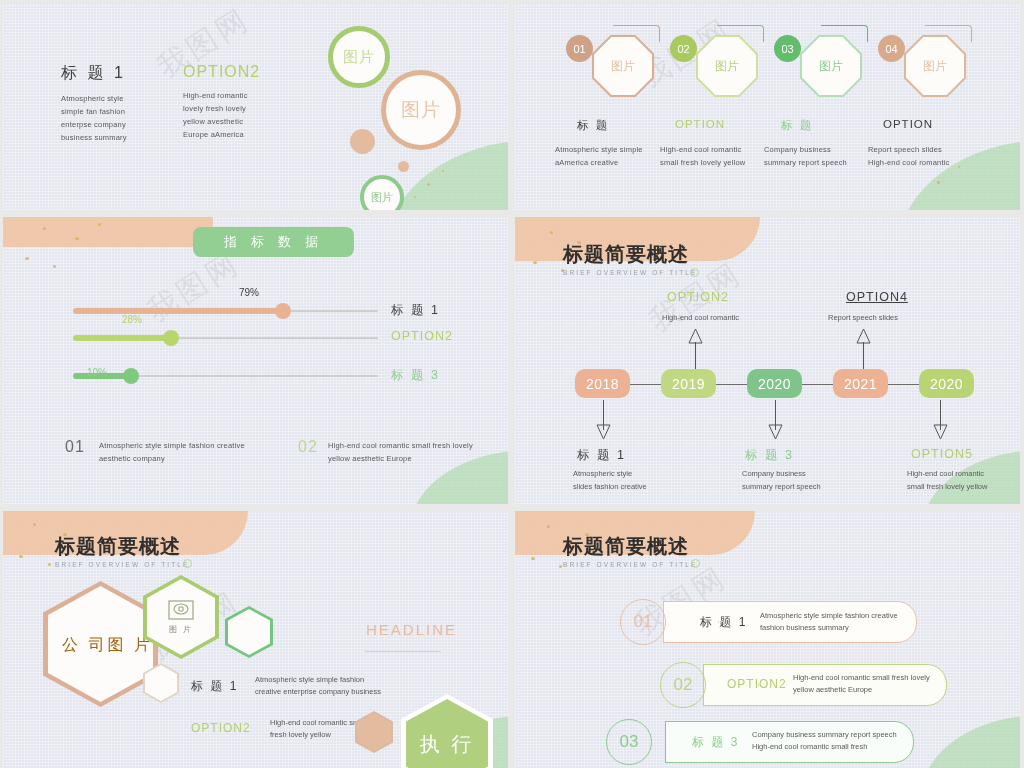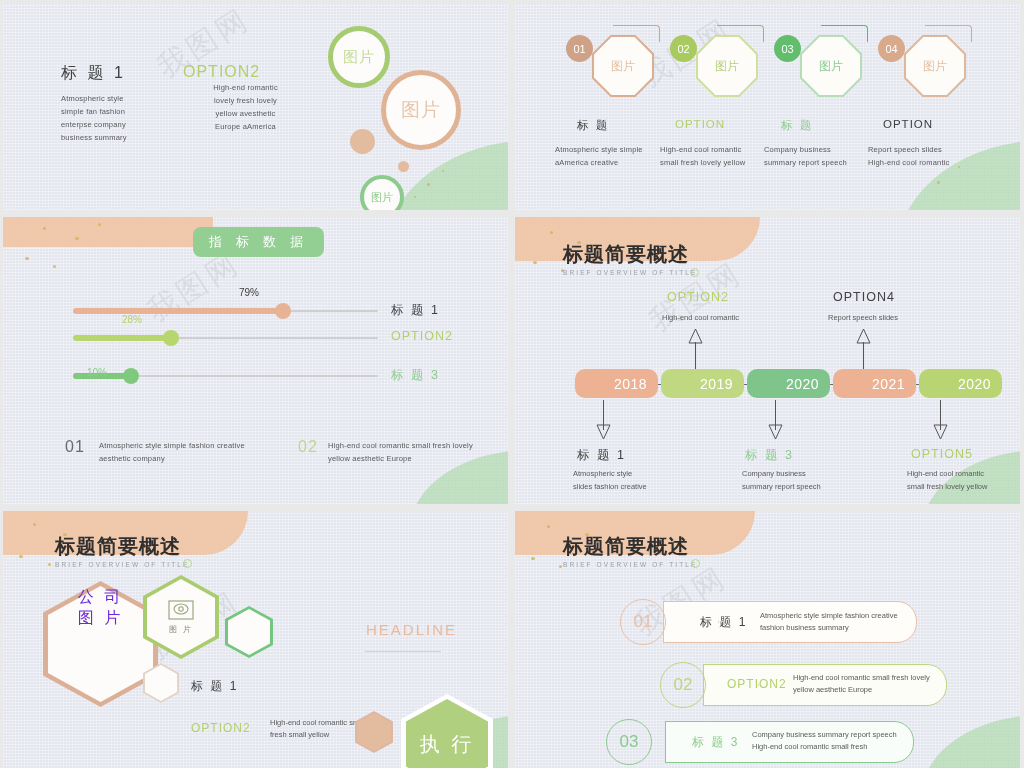--- a/index.html
+++ b/index.html
@@ -47,21 +47,21 @@
   .knob{position:absolute;width:16px;height:16px;border-radius:50%;}
   .pct{position:absolute;font-size:10px;}
   .barlabel{position:absolute;font-size:12.5px;letter-spacing:2px;}
   .badge{position:absolute;background:#93ce93;color:#fff;border-radius:8px;
        font-size:13px;letter-spacing:5px;display:flex;align-items:center;justify-content:center;
        font-family:"DejaVu Sans",sans-serif;}
   .bignum{position:absolute;font-size:16px;letter-spacing:1px;opacity:.75;}
   
   .tline{position:absolute;height:1.2px;background:#6d6d6d;}
   .year{position:absolute;border-radius:10px;color:#fff;font-size:14px;
-       display:flex;align-items:center;justify-content:center;letter-spacing:.5px;padding-left:28px;}
+       display:flex;align-items:center;justify-content:center;letter-spacing:.5px;}
   .stem{position:absolute;width:1px;background:#555;}
   .tl-title{position:absolute;font-size:12.5px;letter-spacing:2px;}
   .tl-body{position:absolute;font-size:7.5px;color:#5a5a5a;line-height:13px;}
   
   .hex{position:absolute;clip-path:polygon(50% 0,100% 25%,100% 75%,50% 100%,0 75%,0 25%);}
   .hexin{position:absolute;clip-path:polygon(50% 0,100% 25%,100% 75%,50% 100%,0 75%,0 25%);background:#fdfcfa;}
   .headline{position:absolute;font-size:15px;letter-spacing:2px;color:#eab99a;}
   .hline{position:absolute;height:1px;background:#eec9ae;}
   
   .ribbon{position:absolute;height:40px;background:#fffdfa;border:1px solid;border-radius:0 20px 20px 0;}
@@ -91,21 +91,21 @@
       <div class="body-txt" style="margin-top:8px;">
         <div>Atmospheric style</div>
         <div>simple fan fashion</div>
         <div>enterpse company</div>
         <div>business summary</div>
       </div>
     </div>
 
     <div class="s1-col" style="left:180px;top:60px;width:125px;">
       <div class="s1-title t-green" style="letter-spacing:1px;">OPTION2</div>
-      <div class="body-txt" style="text-align:center;">
+      <div class="body-txt" style="margin-top:8px;">
         <div>High-end romantic</div>
         <div>lovely fresh lovely</div>
         <div>yellow avesthetic</div>
         <div>Europe aAmerica</div>
       </div>
     </div>
 
     <div class="circ" style="left:325px;top:23px;width:52px;height:52px;border:5px solid #a6cc72;color:#c2dc95;font-size:15px;letter-spacing:1px;">
       <span>图片</span>
     </div>
@@ -193,21 +193,21 @@
   <div class="slide">
     <div class="topband" style="width:210px;height:30px;"></div>
     <div class="gold" style="left:40px;top:10px;width:3px;height:3px;"></div>
     <div class="gold" style="left:72px;top:20px;width:4px;height:3px;"></div>
     <div class="gold" style="left:95px;top:6px;width:3px;height:3px;"></div>
     <div class="gold" style="left:22px;top:40px;width:4px;height:3px;"></div>
     <div class="gold" style="left:50px;top:48px;width:3px;height:3px;"></div>
     <div class="corner-green sm"></div>
     <div class="wm" style="left:140px;top:50px;">我图网</div>
 
-    <div class="badge" style="left:190px;top:10px;width:131px;height:30px;">
+    <div class="badge" style="left:190px;top:10px;width:161px;height:30px;">
       <span>指 标 数 据</span>
     </div>
 
     <div>
       <div class="track" style="left:70px;top:93px;width:305px;"></div>
       <div class="fill" style="left:70px;top:91px;width:210px;background:#e8b395;"></div>
       <div class="knob" style="left:272px;top:86px;background:#e8b395;"></div>
       <div class="pct t-peach" style="left:236px;top:70px;">79%</div>
       <div class="barlabel t-peach" style="left:388px;top:85px;">标 题 1</div>
     </div>
@@ -255,21 +255,21 @@
     </div>
     <div class="hdr-dot" style="left:175px;top:51px;"></div>
 
     <div class="tl-title t-green" style="left:152px;top:73px;letter-spacing:1px;">OPTION2</div>
     <div class="tl-body" style="left:147px;top:94px;width:120px;">High-end cool romantic</div>
     <div class="stem" style="left:180px;top:125px;height:38px;"></div>
     <svg style="position:absolute;left:172px;top:110px;" width="17" height="18">
       <polygon points="8.5,2 15,16 2,16" fill="none" stroke="#555" stroke-width="1"></polygon>
       </svg>
 
-    <div class="tl-title t-peach" style="left:318px;top:73px;letter-spacing:1px;">OPTION4</div>
+    <div class="tl-title t-peach" style="left:331px;top:73px;letter-spacing:1px;text-decoration:underline;">OPTION4</div>
     <div class="tl-body" style="left:313px;top:94px;width:120px;">Report speech slides</div>
     <div class="stem" style="left:348px;top:125px;height:38px;"></div>
     <svg style="position:absolute;left:340px;top:110px;" width="17" height="18">
       <polygon points="8.5,2 15,16 2,16" fill="none" stroke="#555" stroke-width="1"></polygon>
       </svg>
 
     <div class="tline" style="left:78px;top:167px;width:350px;"></div>
     <div class="year" style="left:60px;top:152px;width:55px;height:29px;background:#edb193;">
       <span>2018</span>
       </div>
@@ -327,21 +327,21 @@
     <div class="wm" style="left:140px;top:95px;">我图网</div>
 
     <div style="position:absolute;left:52px;top:22px;">
       <div class="hdr-cn">标题简要概述</div>
       <div class="hdr-en">BRIEF OVERVIEW OF TITLE</div>
     </div>
     <div class="hdr-dot" style="left:180px;top:48px;"></div>
 
     <div class="hex" style="left:40px;top:70px;width:115px;height:126px;background:#dcb096;"></div>
     <div class="hexin" style="left:45px;top:75px;width:105px;height:116px;"></div>
-    <div style="position:absolute;left:45px;top:75px;width:105px;height:116px;display:flex;flex-direction:column;align-items:center;justify-content:flex-start;color:#6d28d9;font-size:16px;letter-spacing:3px;line-height:21px;">
+    <div style="position:absolute;left:45px;top:75px;width:105px;height:116px;display:flex;flex-direction:row;align-items:center;justify-content:flex-end;color:#a16207;font-size:16px;letter-spacing:3px;line-height:21px;">
       <span>公 司</span>
       <span>图 片</span>
     </div>
 
     <div class="hex" style="left:140px;top:64px;width:76px;height:84px;background:#a9cc6e;"></div>
     <div class="hexin" style="left:144px;top:68px;width:68px;height:76px;"></div>
     <div style="position:absolute;left:144px;top:68px;width:68px;height:76px;display:flex;flex-direction:column;align-items:center;justify-content:center;">
       <svg width="26" height="20" viewBox="0 0 26 20">
         <rect x="1" y="1" width="24" height="18" fill="none" stroke="#9aa77e" stroke-width="1.2"></rect>
         <ellipse cx="13" cy="9" rx="7" ry="5" fill="none" stroke="#9aa77e" stroke-width="1.1"></ellipse>
@@ -353,24 +353,28 @@
     <div class="hex" style="left:222px;top:95px;width:48px;height:52px;background:#72c67d;"></div>
     <div class="hexin" style="left:225px;top:98px;width:42px;height:46px;"></div>
 
     <div class="hex" style="left:140px;top:152px;width:36px;height:40px;background:#e2d4c6;"></div>
     <div class="hexin" style="left:142px;top:154px;width:32px;height:36px;"></div>
 
     <div class="headline" style="left:363px;top:110px;">HEADLINE</div>
     <div class="hline" style="left:362px;top:140px;width:76px;"></div>
 
     <div class="rtitle t-peach" style="left:188px;top:167px;">标 题 1</div>
+    <div class="rbody" style="left:252px;top:163px;width:180px;">
+      <div>Atmospheric style simple fashion</div>
+      <div>creative enterprise company business</div>
+    </div>
     <div class="rtitle t-green" style="left:188px;top:210px;letter-spacing:1px;">OPTION2</div>
     <div class="rbody" style="left:267px;top:206px;width:160px;">
       <div>High-end cool romantic small</div>
-      <div>fresh small yellow</div>
+      <div>fresh lovely yellow</div>
     </div>
 
     <div class="hex" style="left:352px;top:200px;width:38px;height:42px;background:#ddb7a0;"></div>
     <div class="hex" style="left:354px;top:202px;width:34px;height:38px;background:#e3bb9e;"></div>
 
     <div class="hex" style="left:398px;top:183px;width:92px;height:100px;background:#ffffff;"></div>
     <div class="hex" style="left:403px;top:188px;width:82px;height:90px;background:#b0cf7f;"></div>
     <div style="position:absolute;left:403px;top:188px;width:82px;height:90px;display:flex;align-items:center;justify-content:center;color:#fff;font-size:20px;letter-spacing:3px;">
       <span>执 行</span>
     </div>

